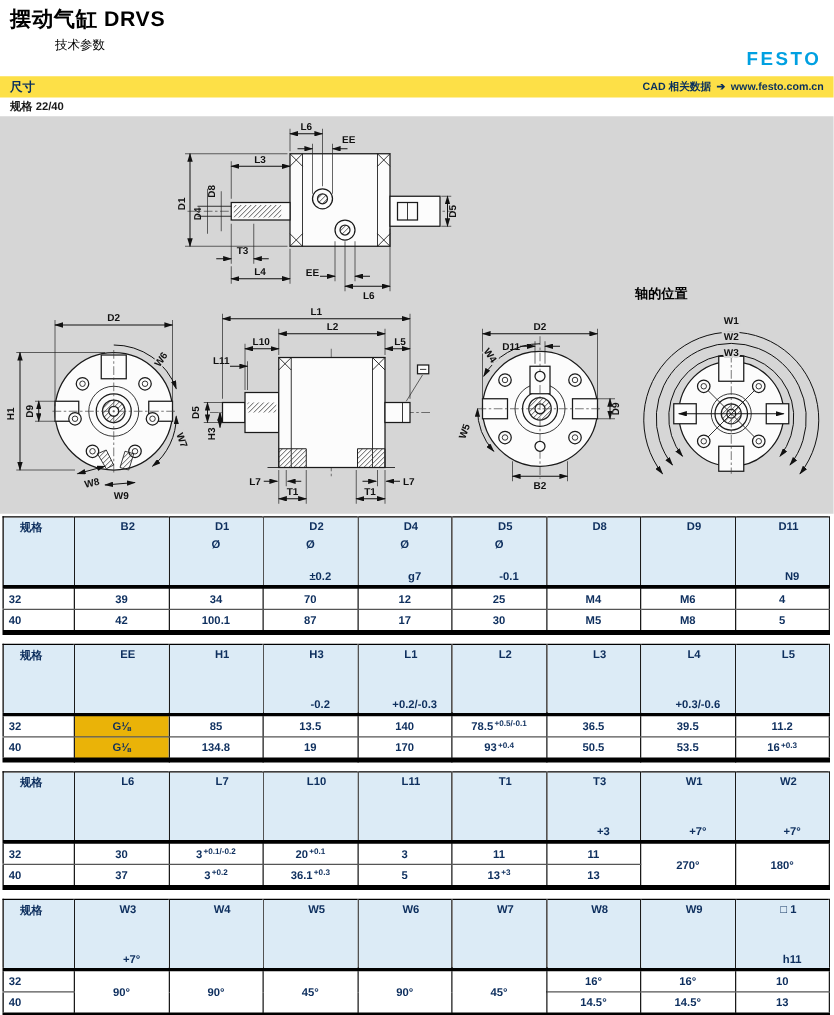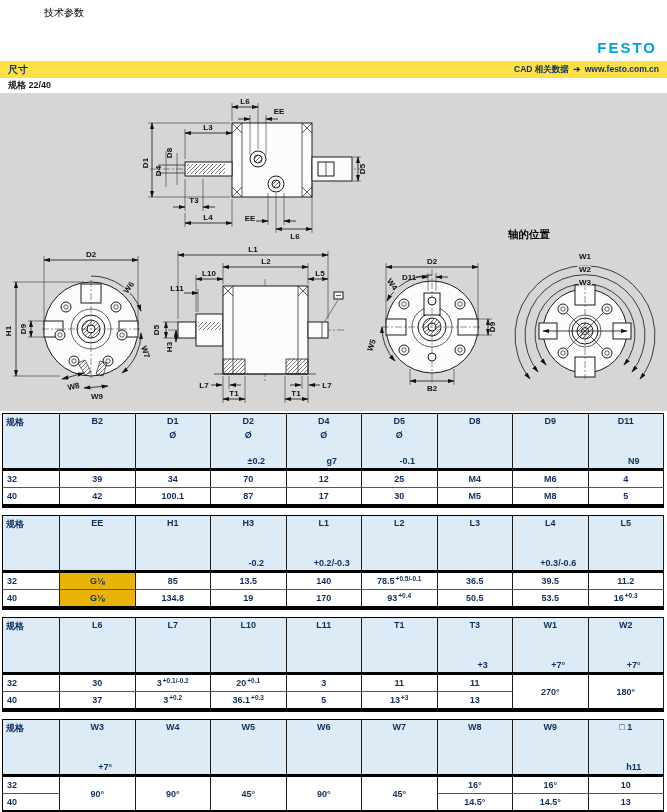--- a/index.html
+++ b/index.html
@@ -30,36 +30,37 @@
   .cn{font:bold 10.5px "Liberation Sans",sans-serif;fill:#000;}
   .halo{paint-order:stroke;stroke:#d6d6d6;stroke-width:3px;}
   
   #tables{position:absolute;top:413px;left:0;width:667px;}
   table.tbl{border-collapse:collapse;width:662px;margin:0 0 7px 2px;table-layout:fixed;
             border-top:1px solid #000;border-bottom:4px solid #000;
             border-left:1px solid #000;border-right:1px solid #000;}
   .tbl thead tr{border-bottom:3px solid #000;}
   .tbl th{background:#dcebf6;border-right:1px solid #1a1a1a;height:50px;position:relative;
           padding:2px 3px;vertical-align:top;font-size:9px;color:#0e2f5e;font-weight:bold;}
-  .tbl th .hl{text-align:center;}
+  .tbl th .hl{text-align:center;margin-left:10px;}
   .tbl th.spec .hl{text-align:left;}
   .tbl th .hm{text-align:center;margin-top:4px;font-weight:bold;}
   .tbl th .hb{position:absolute;bottom:2px;left:16px;right:0;text-align:center;font-weight:bold;}
   .tbl td{border-right:1px solid #1a1a1a;border-bottom:1px solid #555;font-size:9px;
           font-weight:bold;color:#0e2f5e;text-align:center;height:16px;background:#fff;
           padding:0 2px;}
   .tbl tbody tr:last-child td{border-bottom:none;}
   .tbl td.spec{text-align:left;padding-left:4px;}
   .tbl td.cehl{background:#eab308;}
   .sup{font-size:6.5px;position:relative;top:-3px;margin-left:1px;font-weight:bold;}
 </style>
 </head>
 <body>
 
 <div id="hdr">
+  <h1>摆动气缸 DRVS</h1>
   <div class="sub">技术参数</div>
 </div>
 <div id="logo">FESTO</div>
 
 <div class="secbar">
   <span class="sec-title">尺寸</span>
   <span class="cad">
     <span>CAD 相关数据</span>
     <span class="arrow">➔</span>
     <span class="url">www.festo.com.cn</span>

